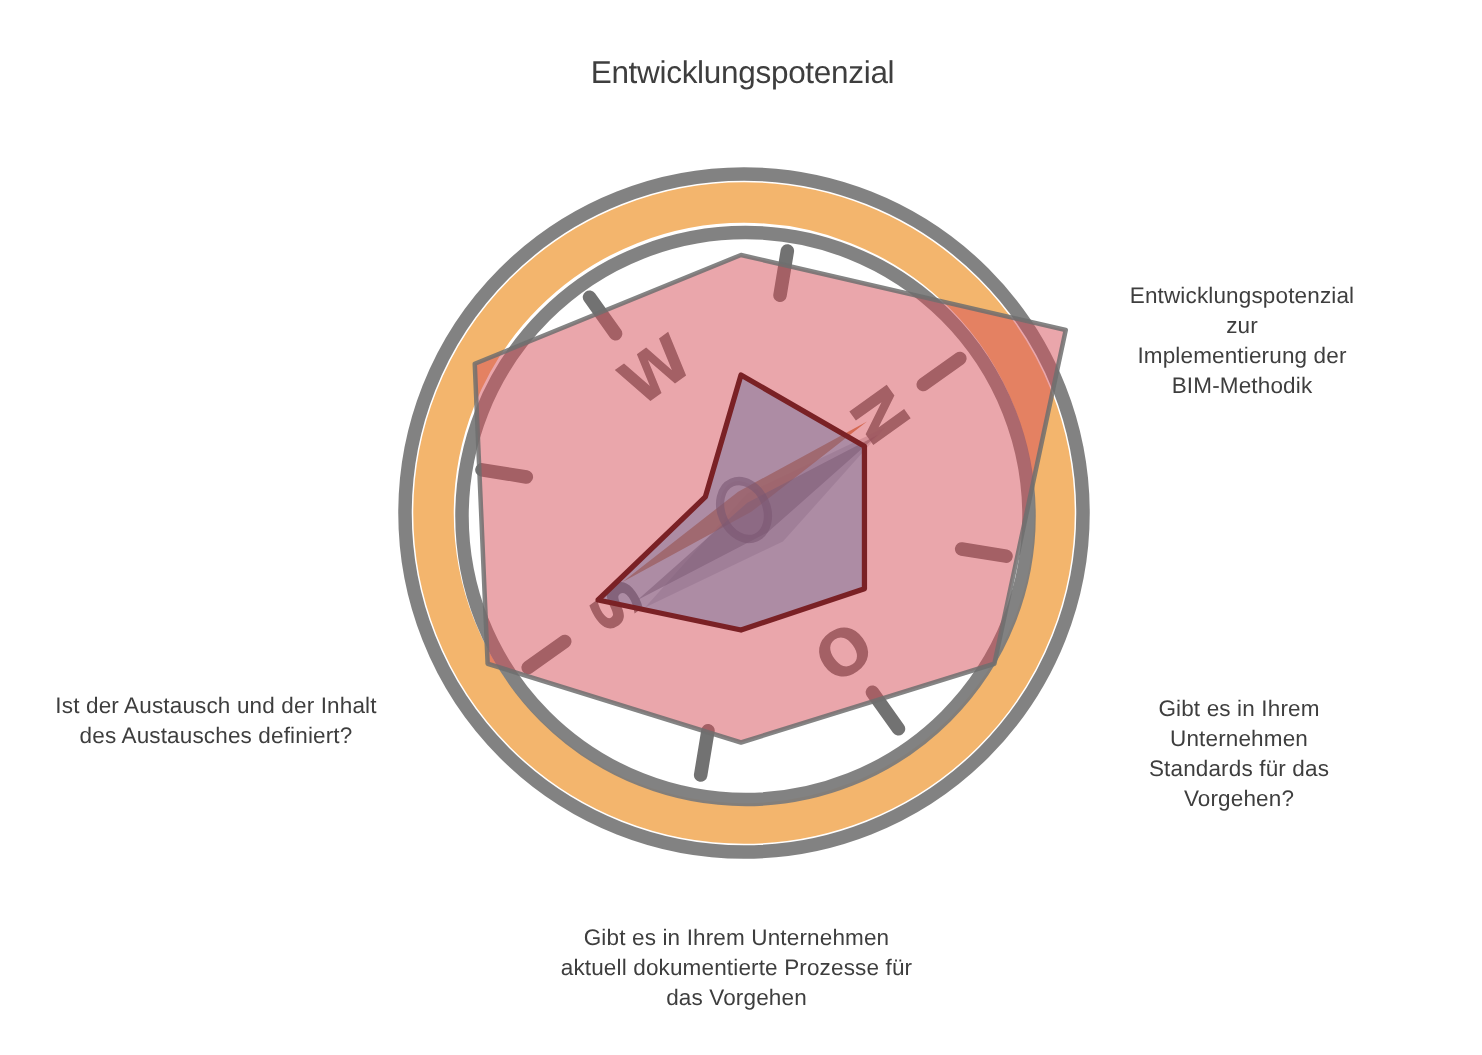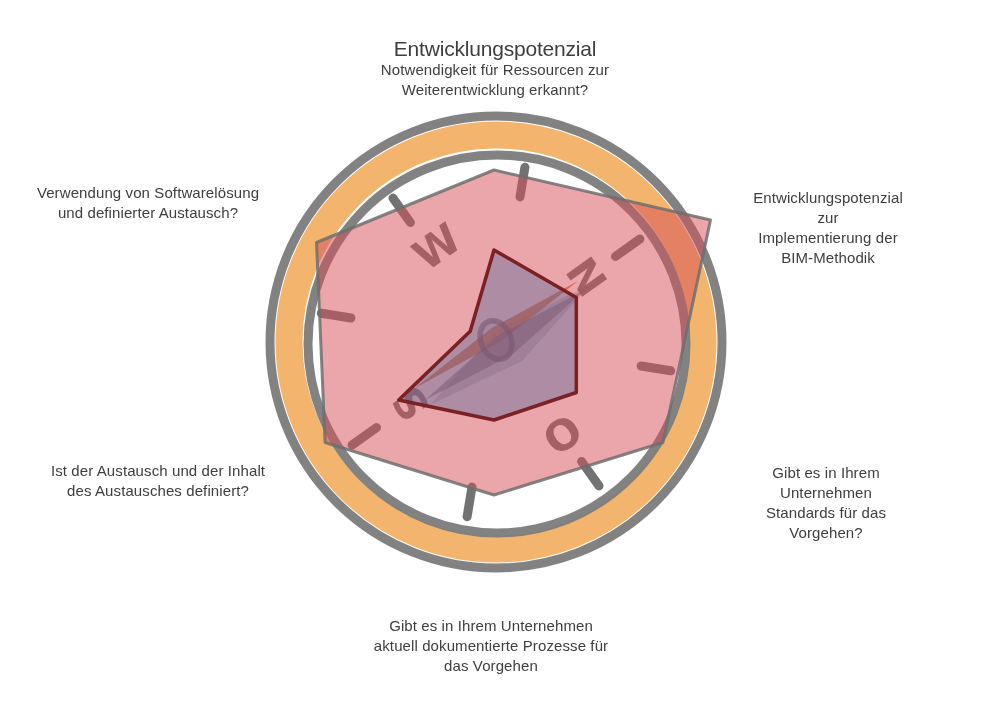--- a/index.html
+++ b/index.html
@@ -88,31 +88,27 @@
     </g>
 
     <g>
       <polygon class="radar-polygon" points="494.0,170.0 710.5,220.0 662.9,442.5 494.0,495.0 325.1,442.5 316.5,242.5" fill="rgba(214,77,88,0.5)" stroke="rgba(110,110,110,0.85)" stroke-width="3"></polygon>
       <polygon class="radar-polygon" points="494.0,250.0 576.3,297.5 576.3,392.5 494.0,420.0 398.7,400.0 470.2,331.3" fill="rgba(88,106,155,0.42)" stroke="#7a2125" stroke-width="3.5"></polygon>
     </g>
   </svg>
 
   <div class="txt chart-title" style="left:495px; top:36px;">Entwicklungspotenzial</div>
 
-  <div class="txt" style="left:495px; top:60px;">Notwendigkeit für Ressourcen zur
-Weiterentwicklung erkannt?</div>
 
   <div class="txt" style="left:828px; top:188px;">Entwicklungspotenzial zur
 Implementierung der BIM-Methodik</div>
 
   <div class="txt" style="left:826px; top:463px;">Gibt es in Ihrem Unternehmen
 Standards für das Vorgehen?</div>
 
   <div class="txt" style="left:491px; top:616px;">Gibt es in Ihrem Unternehmen
 aktuell dokumentierte Prozesse für
 das Vorgehen</div>
 
-  <div class="txt" style="left:158px; top:461px;">Ist der Austausch und der Inhalt
+  <div class="txt" style="left:144px; top:461px;">Ist der Austausch und der Inhalt
 des Austausches definiert?</div>
 
-  <div class="txt" style="left:148px; top:183px;">Verwendung von Softwarelösung
-und definierter Austausch?</div>
 </div>
 
 </body></html>

